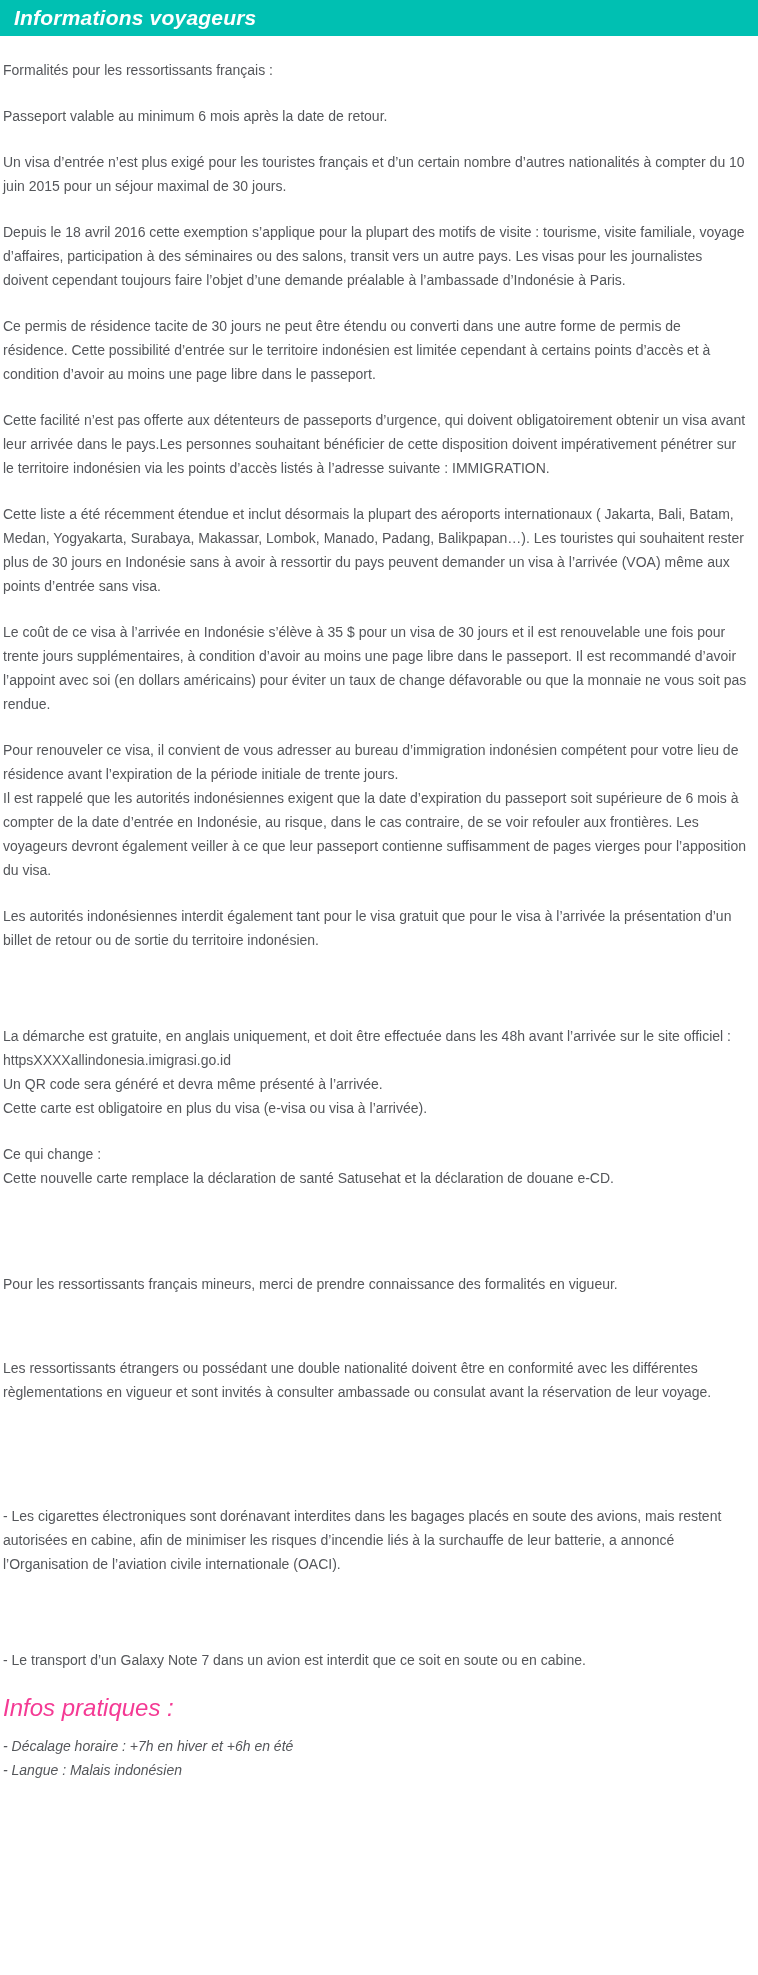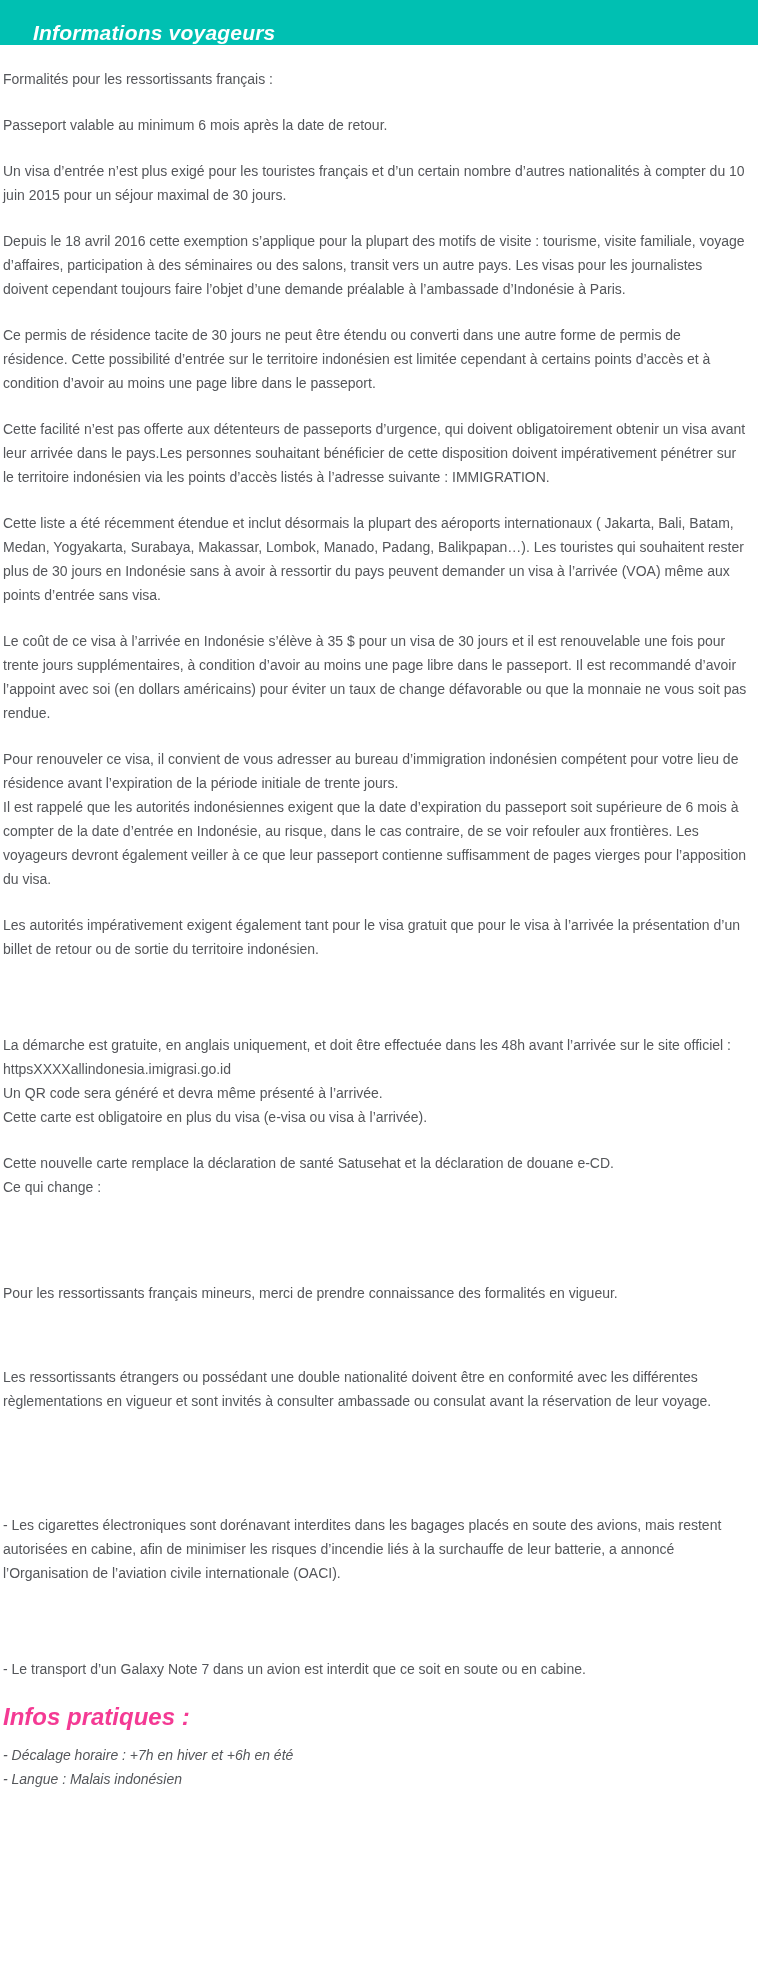--- a/index.html
+++ b/index.html
@@ -10,24 +10,23 @@
   html,body{margin:0;padding:0;background:#ffffff;}
   body{
     width:758px;
     min-height:1975px;
     font-family:"Liberation Sans", sans-serif;
     color:var(--text);
     box-sizing:border-box;
   }
   .topbar{
     background:var(--teal);
-    height:45px;
+    height:36px;
     display:flex;
-    align-items:flex-end;
-    padding-left:19px;
+    align-items:center;
   }
   .topbar-title{
     color:#ffffff;
     font-style:italic;
     font-weight:bold;
     font-size:21px;
     padding-left:14px;
     letter-spacing:0.2px;
     white-space:nowrap;
   }
@@ -44,21 +43,21 @@
   }
   .para{
     font-size:14px;
     line-height:24px;
     margin:22px 0;
   }
   .para .line{display:block;}
   .section-title{
     color:var(--pink);
     font-style:italic;
-    font-weight:bold;
+    font-weight:normal;
     font-size:24px;
     line-height:28px;
     margin:16px 0 12px 0;
   }
   .info-list{
     font-style:italic;
     font-size:14px;
     line-height:24px;
   }
   .info-list .line{display:block;}
@@ -90,33 +89,33 @@
 
   <p class="para">Cette liste a été récemment étendue et inclut désormais la plupart des aéroports internationaux ( Jakarta, Bali, Batam, Medan, Yogyakarta, Surabaya, Makassar, Lombok, Manado, Padang, Balikpapan…). Les touristes qui souhaitent rester plus de 30 jours en Indonésie sans à avoir à ressortir du pays peuvent demander un visa à l’arrivée (VOA) même aux points d’entrée sans visa.</p>
 
   <p class="para">Le coût de ce visa à l’arrivée en Indonésie s’élève à 35 $ pour un visa de 30 jours et il est renouvelable une fois pour trente jours supplémentaires, à condition d’avoir au moins une page libre dans le passeport. Il est recommandé d’avoir l’appoint avec soi (en dollars américains) pour éviter un taux de change défavorable ou que la monnaie ne vous soit pas rendue.</p>
 
   <p class="para">
     <span class="line">Pour renouveler ce visa, il convient de vous adresser au bureau d’immigration indonésien compétent pour votre lieu de résidence avant l’expiration de la période initiale de trente jours.</span>
     <span class="line">Il est rappelé que les autorités indonésiennes exigent que la date d’expiration du passeport soit supérieure de 6 mois à compter de la date d’entrée en Indonésie, au risque, dans le cas contraire, de se voir refouler aux frontières. Les voyageurs devront également veiller à ce que leur passeport contienne suffisamment de pages vierges pour l’apposition du visa.</span>
   </p>
 
-  <p class="para">Les autorités impérativement exigent également tant pour le visa gratuit que pour le visa à l’arrivée la présentation d’un billet de retour ou de sortie du territoire indonésien.</p>
+  <p class="para">Les autorités indonésiennes interdit également tant pour le visa gratuit que pour le visa à l’arrivée la présentation d’un billet de retour ou de sortie du territoire indonésien.</p>
 
   <div class="spacer-md"></div>
 
   <p class="para">
     <span class="line">La démarche est gratuite, en anglais uniquement, et doit être effectuée dans les 48h avant l’arrivée sur le site officiel : httpsXXXXallindonesia.imigrasi.go.id</span>
     <span class="line">Un QR code sera généré et devra même présenté à l’arrivée.</span>
     <span class="line">Cette carte est obligatoire en plus du visa (e-visa ou visa à l’arrivée).</span>
   </p>
 
   <p class="para">
+    <span class="line">Ce qui change :</span>
     <span class="line">Cette nouvelle carte remplace la déclaration de santé Satusehat et la déclaration de douane e-CD.</span>
-    <span class="line">Ce qui change :</span>
   </p>
 
   <div class="spacer-lg"></div>
 
   <p class="para">Pour les ressortissants français mineurs, merci de prendre connaissance des formalités en vigueur.</p>
 
   <div class="spacer-sm"></div>
 
   <p class="para">Les ressortissants étrangers ou possédant une double nationalité doivent être en conformité avec les différentes règlementations en vigueur et sont invités à consulter ambassade ou consulat avant la réservation de leur voyage.</p>
 

